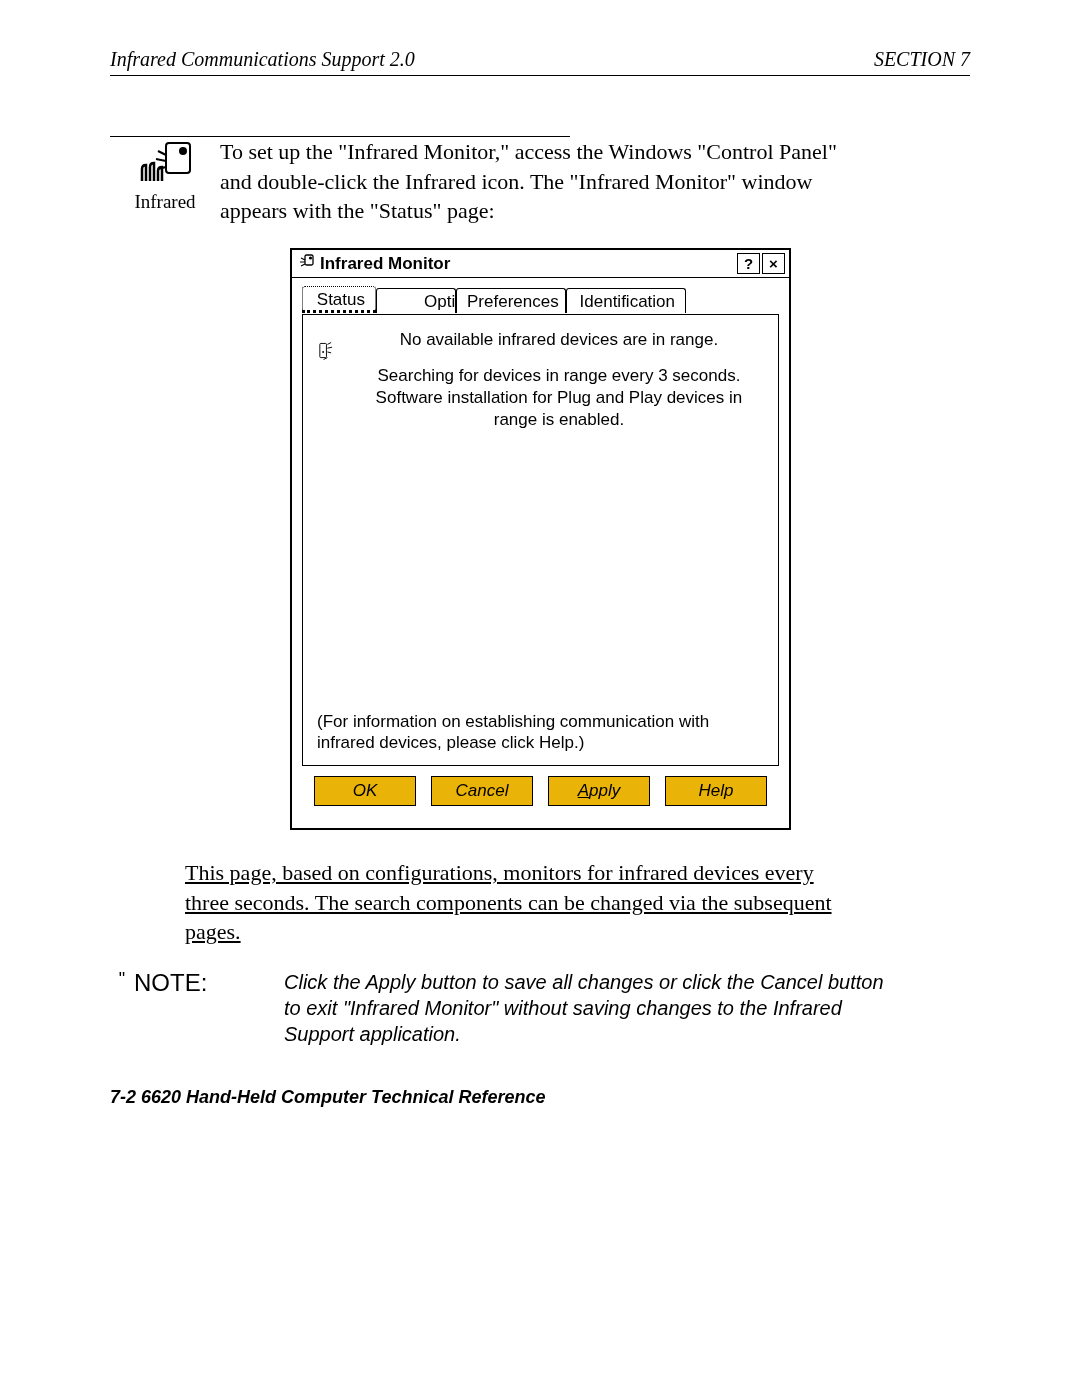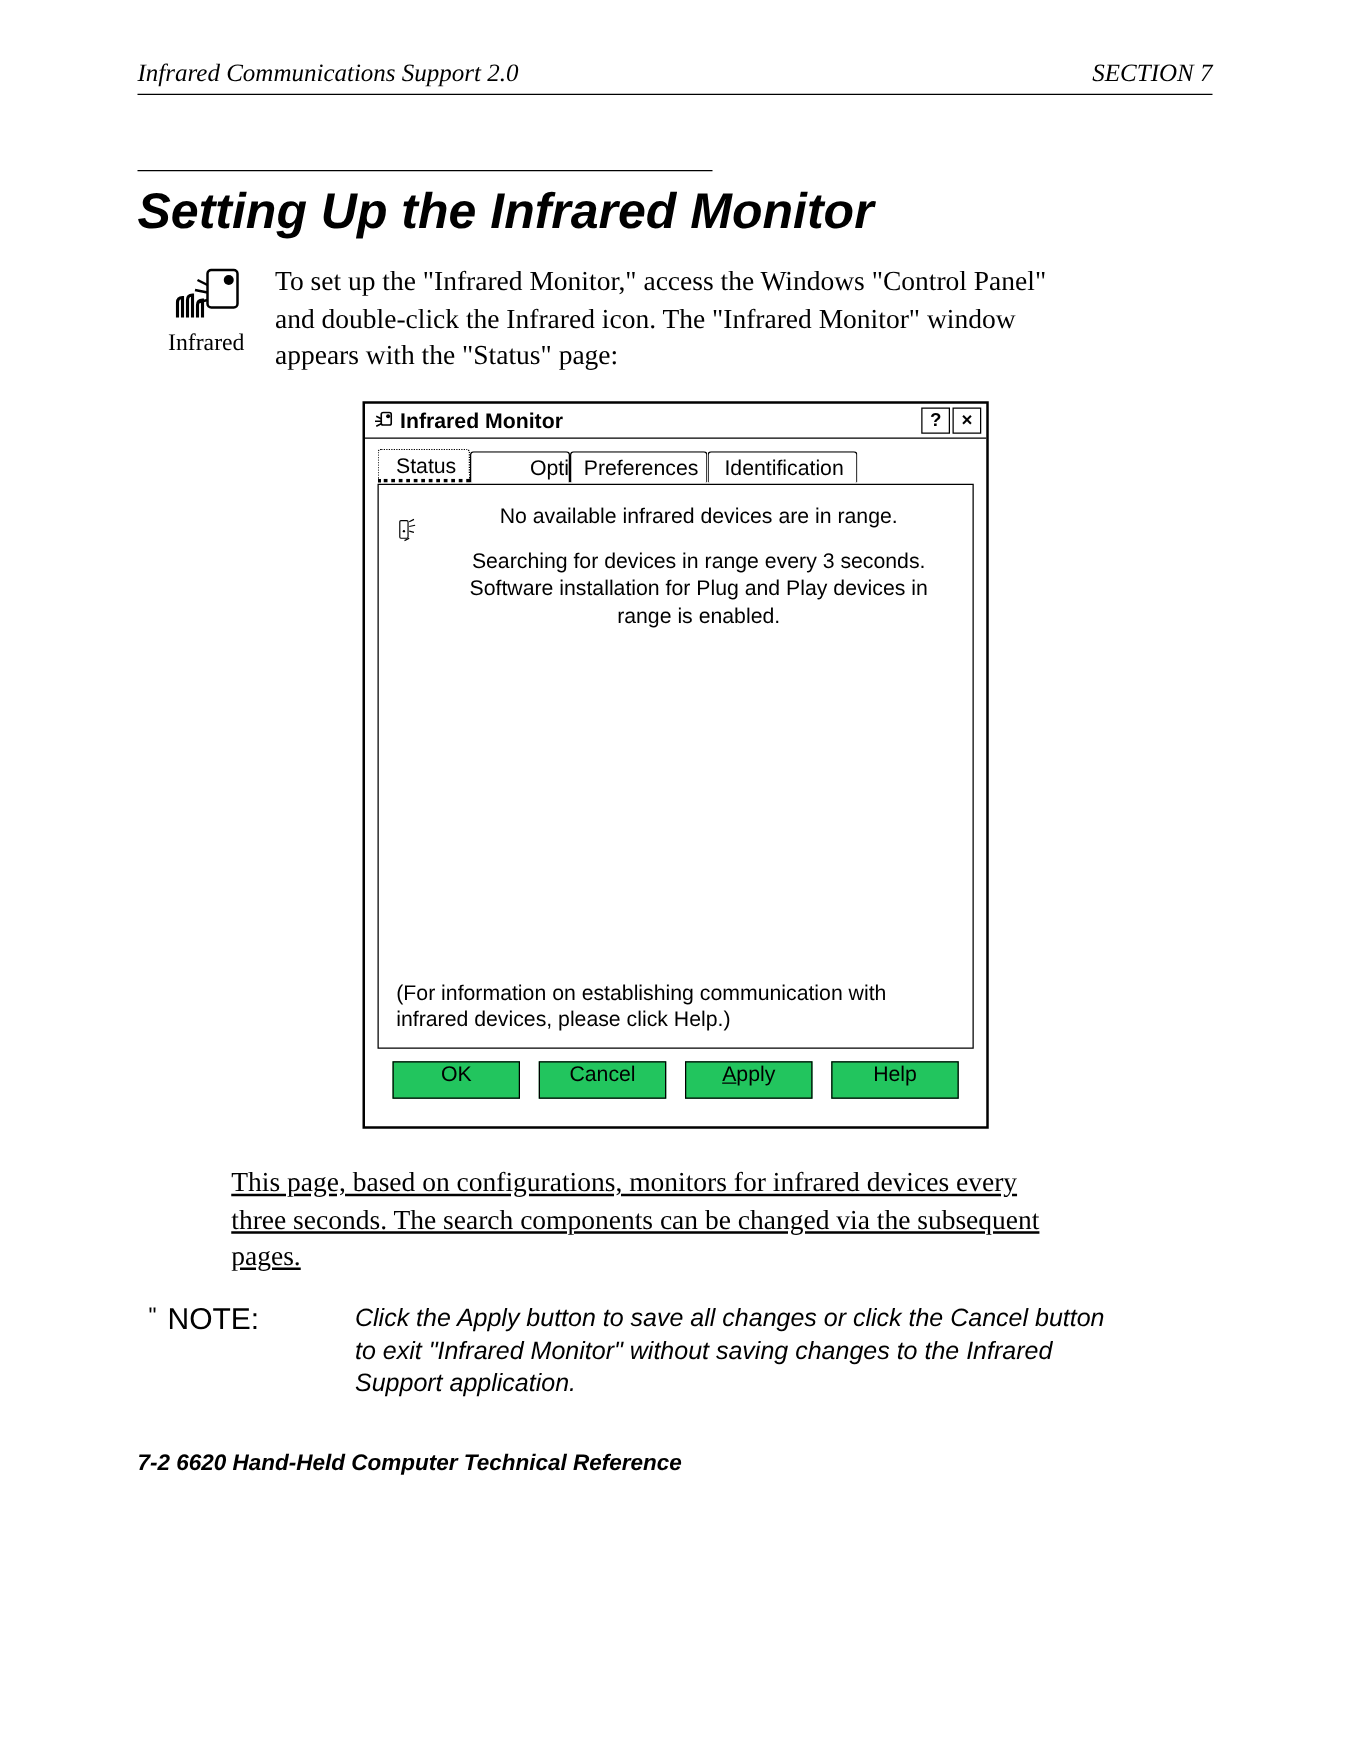--- a/index.html
+++ b/index.html
@@ -7,57 +7,56 @@
   .hdr{display:flex;justify-content:space-between;font-style:italic;font-size:20px;border-bottom:1.5px solid #000;padding-bottom:4px;}
   .title-rule{border-top:1.5px solid #000;width:460px;margin-top:60px;}
   h1{font-family:Arial,Helvetica,sans-serif;font-style:italic;font-weight:bold;font-size:40px;margin:10px 0 18px 0;}
   .body-row{display:flex;align-items:flex-start;}
   .cp-icon{width:110px;text-align:center;font-family:Liberation Serif, serif;font-size:19px;margin-right:0;padding-top:4px;}
   .cp-icon svg{display:block;margin:0 auto 2px auto;}
   .para{font-family:"Times New Roman",serif;font-size:22px;line-height:1.35;max-width:620px;}
   .dialog-wrap{margin:22px 0 0 180px;}
   .dialog{width:497px;border:2px solid #000;background:#fff;font-family:"MS Sans Serif",Tahoma,Arial,sans-serif;font-size:17px;}
   .titlebar{display:flex;align-items:center;justify-content:space-between;border-bottom:1px solid #000;padding:3px 4px;}
-  .titlebar-left{display:flex;align-items:center;gap:6px;font-weight:bold;}
+  .titlebar-left{display:flex;gap:6px;font-weight:bold;}
   .titlebar-btns{display:flex;gap:0;}
   .tbtn{width:21px;height:19px;border:1.5px solid #000;display:flex;align-items:center;justify-content:center;font-size:15px;font-weight:bold;font-family:Arial,sans-serif;line-height:1;}
   .tbtn + .tbtn{margin-left:2px;}
   .dlg-body{padding:8px 10px 10px 10px;}
   .tabs{position:relative;height:29px;text-align:right;}
   .tab{position:absolute;top:0;height:27px;padding:3px 10px 0 10px;border:1.5px solid #000;border-bottom:none;border-radius:3px 3px 0 0;background:#fff;box-sizing:border-box;}
   .tab.inactive{top:2px;height:25px;}
   .tab.sel{border-style:dotted;border-color:#000;z-index:2;}
   .tabpanel{border:1.5px solid #000;min-height:452px;margin-top:-1px;padding:14px 14px 10px 14px;box-sizing:border-box;position:relative;}
   .status-row{display:flex;align-items:flex-start;gap:18px;}
   .status-text{font-size:17px;line-height:1.3;text-align:center;}
   .status-text p{margin:0 0 14px 0;}
   .help-hint{position:absolute;left:14px;right:14px;bottom:12px;font-size:17px;line-height:1.25;}
   .btnrow{display:flex;justify-content:space-between;padding:10px 12px 12px 12px;}
-  .wbtn{width:100px;height:28px;border:1.5px solid #000;background:#22c55e;display:flex;justify-content:center;font-family:"MS Sans Serif",Tahoma,Arial,sans-serif;font-size:17px;}
+  .wbtn{width:100px;height:28px;border:1.5px solid #000;background:#eab308;display:flex;align-items:center;justify-content:center;font-family:"MS Sans Serif",Tahoma,Arial,sans-serif;font-size:17px;font-style:italic;}
   .wbtn .ul{text-decoration:underline;}
   .after-para{margin:28px 0 0 75px;font-size:22px;line-height:1.35;max-width:650px;text-decoration:underline;}
   .note-row{display:flex;align-items:flex-start;margin-top:22px;font-family:Arial,Helvetica,sans-serif;}
   .note-mark{width:24px;font-size:18px;text-align:center;}
   .note-label{width:150px;font-size:24px;}
   .note-body{font-style:italic;font-size:20px;line-height:1.3;max-width:615px;}
   .footer{font-family:Arial,Helvetica,sans-serif;font-style:italic;font-size:18px;margin-top:40px;font-weight:bold;}
   .tab1{left:0;width:74px;} .tab2{left:74px;width:80px;padding-left:47px;} .tab3{left:154px;width:110px;} .tab4{left:264px;width:120px;}
 </style>
 </head>
 <body>
 
 <div class="page">
 
   <div class="hdr">
     <span>Infrared Communications Support 2.0</span>
     <span>SECTION 7</span>
   </div>
 
   <div class="title-rule"></div>
-  <h1>Setting Up the Infrared Monitor</h1>
 
   <div class="body-row">
     <div class="cp-icon">
       <svg width="58" height="48" viewBox="0 0 58 48">
         <rect x="30" y="2" width="24" height="30" rx="3" fill="none" stroke="#000" stroke-width="2"></rect>
         <circle cx="47" cy="10" r="4" fill="#000"></circle>
         <path d="M30 14 L22 10 M30 20 L20 18 M30 26 L22 28" stroke="#000" stroke-width="2" fill="none"></path>
         <path d="M6 40 L6 28 Q6 24 10 24 L10 40 M14 40 L14 26 Q14 22 18 22 L18 40 M22 40 L22 30 Q22 26 26 26 L26 40" stroke="#000" stroke-width="2.5" fill="none"></path>
       </svg>
       <div>Infrared</div>

